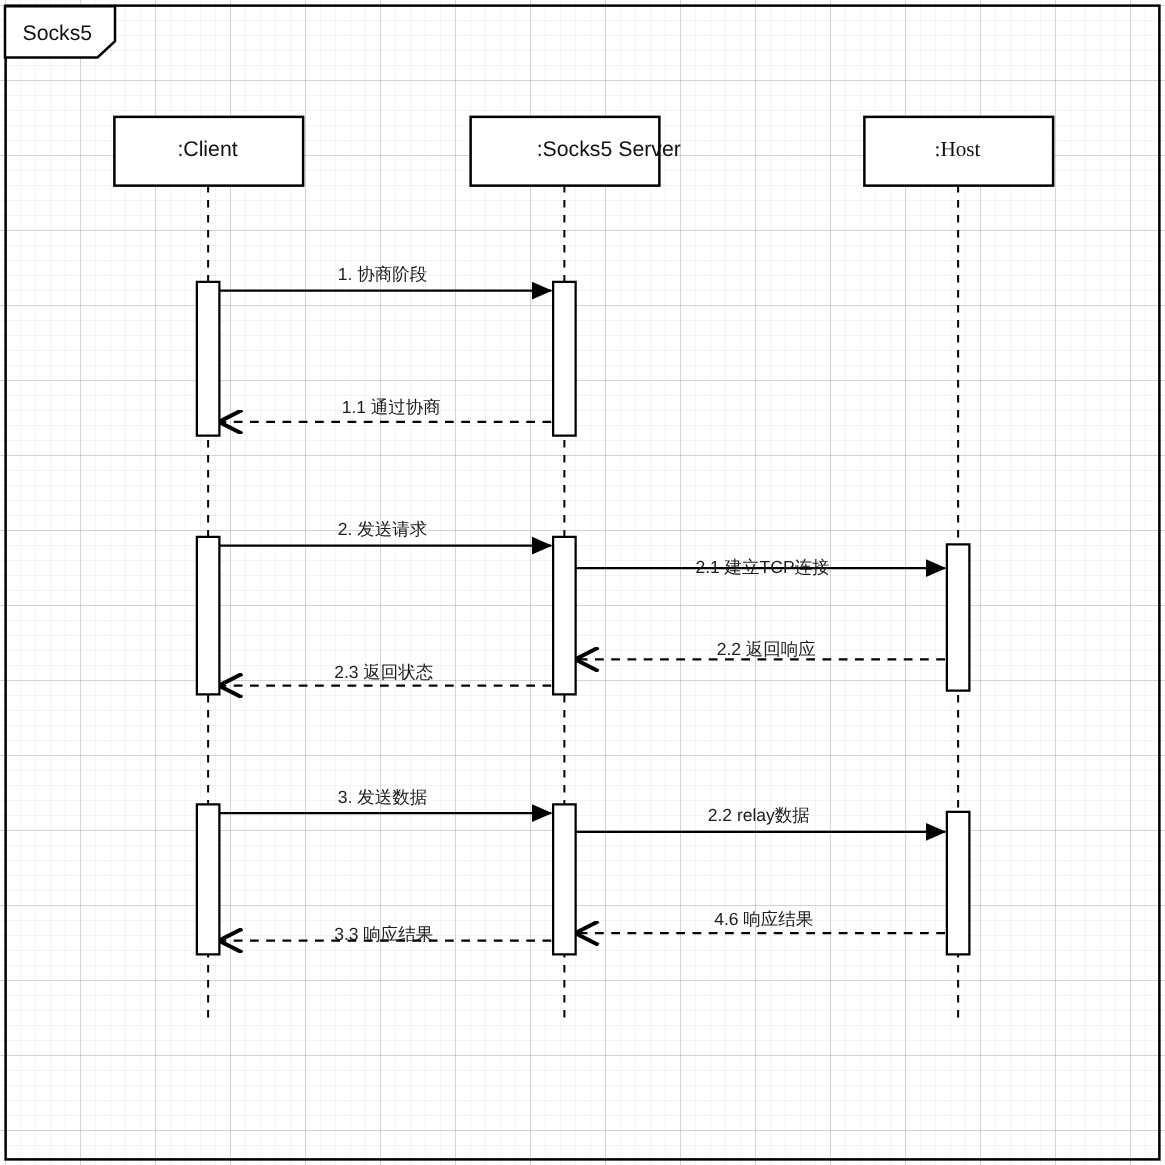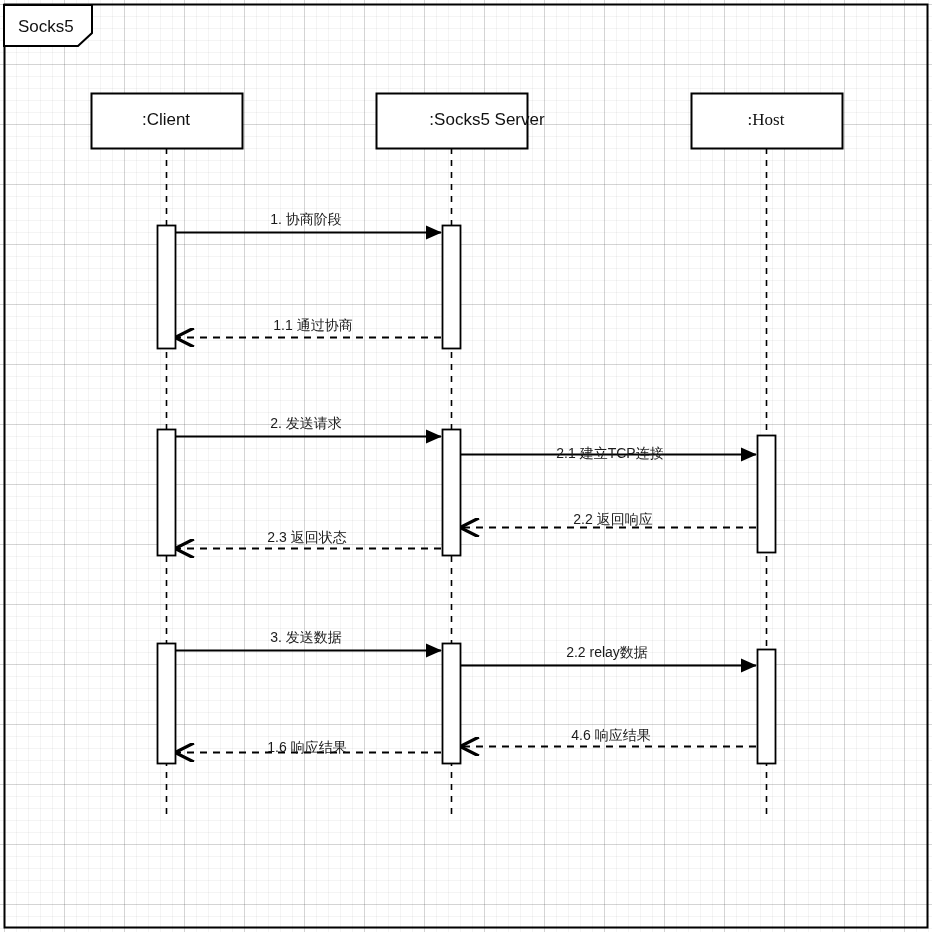--- a/index.html
+++ b/index.html
@@ -116,15 +116,15 @@
       <div class="lbl lifeline-title" style="left: 766px; top: 109.5px; font-family: Liberation Serif, serif;">:Host</div>
       <div class="lbl msg-label" style="left: 306px; top: 211px;">1. 协商阶段</div>
       <div class="lbl msg-label" style="left: 313px; top: 317px;">1.1 通过协商</div>
       <div class="lbl msg-label" style="left: 306px; top: 415px;">2. 发送请求</div>
       <div class="lbl msg-label" style="left: 610px; top: 408px; margin-top: 37px;">2.1 建立TCP连接</div>
       <div class="lbl msg-label" style="left: 613px; top: 511px;">2.2 返回响应</div>
       <div class="lbl msg-label" style="left: 307px; top: 529px;">2.3 返回状态</div>
       <div class="lbl msg-label" style="left: 306px; top: 629px;">3. 发送数据</div>
       <div class="lbl msg-label" style="left: 607px; top: 644px;">2.2 relay数据</div>
       <div class="lbl msg-label" style="left: 611px; top: 727px;">4.6 响应结果</div>
-      <div class="lbl msg-label" style="left: 307px; top: 739px;">1.6 响应结果</div>
+      <div class="lbl msg-label" style="left: 307px; top: 739px;">3.3 响应结果</div>
     </div>
 </div>
 
 </body></html>

